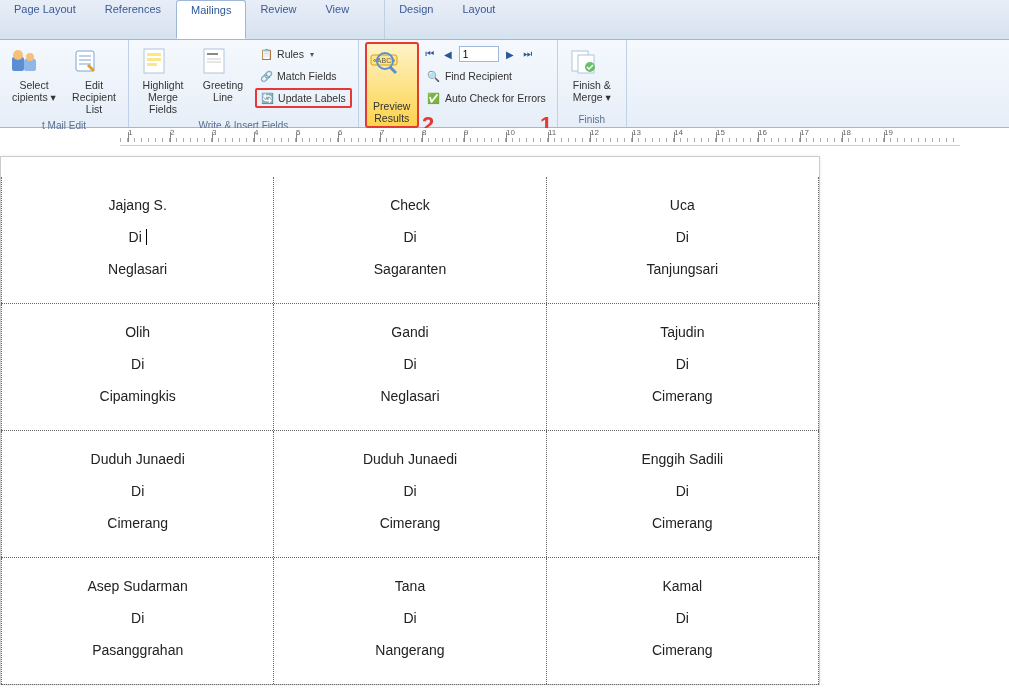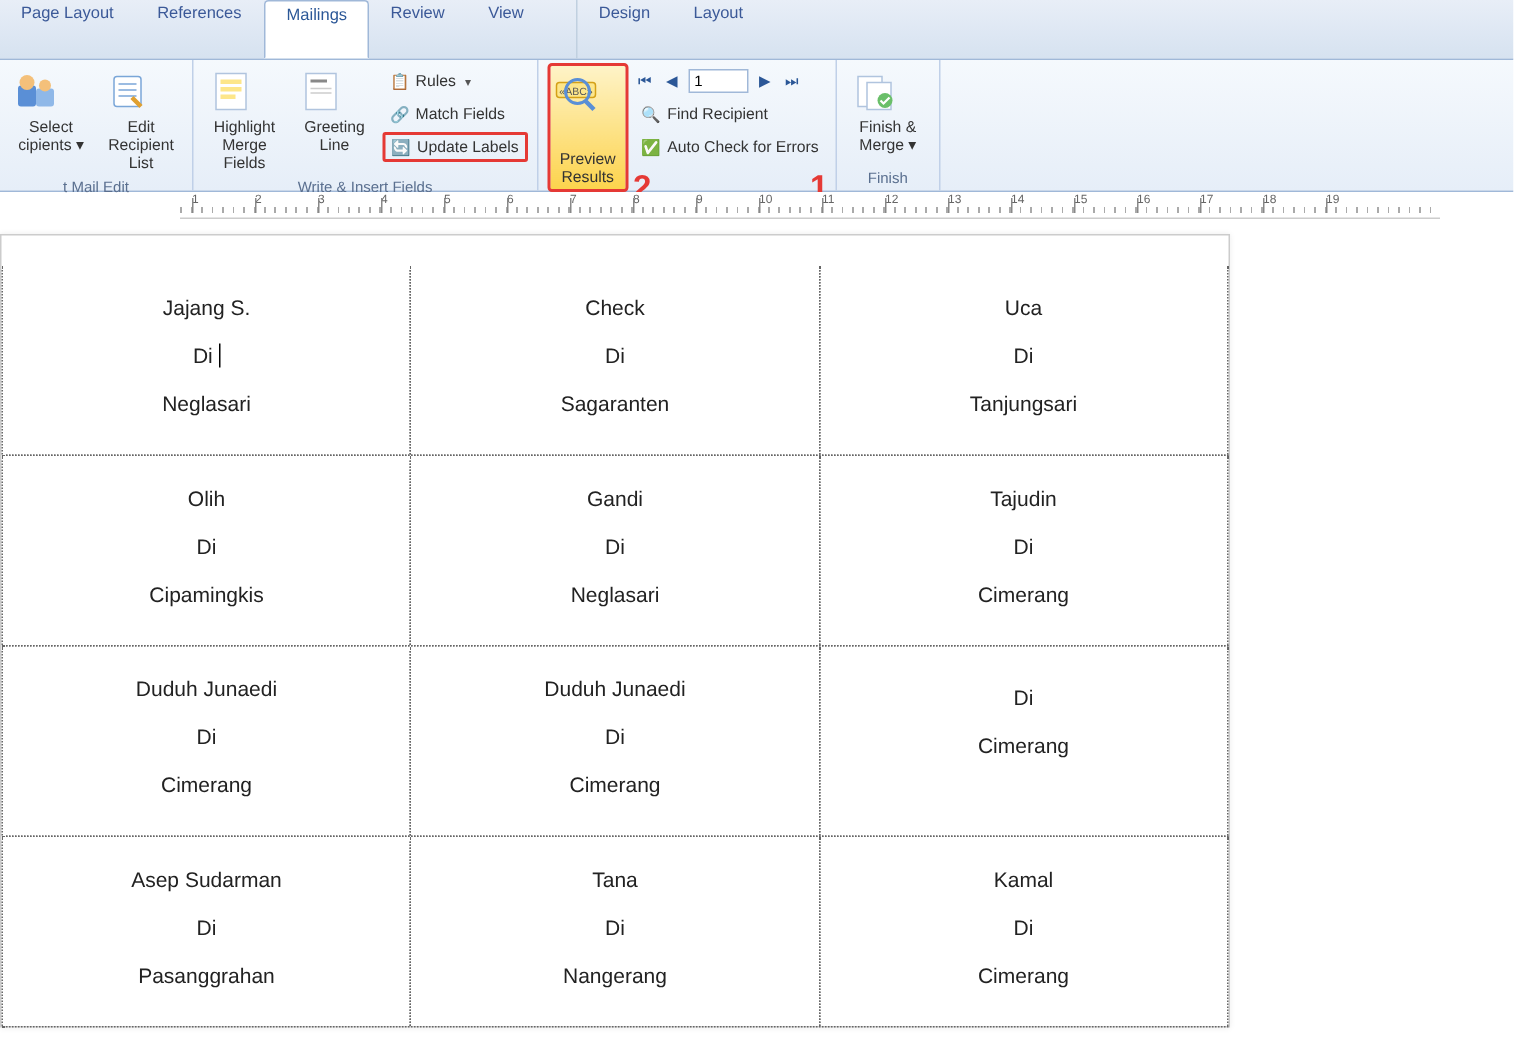--- a/index.html
+++ b/index.html
@@ -261,20 +261,21 @@
           <div class="line name">Duduh Junaedi</div>
           <div class="line di">Di</div>
           <div class="line place">Cimerang</div>
         </div>
         <div class="label-cell">
           <div class="line name">Duduh Junaedi</div>
           <div class="line di">Di</div>
           <div class="line place">Cimerang</div>
         </div>
         <div class="label-cell">
+          <div class="line name">Enggih Sadili</div>
           <div class="line di">Di</div>
           <div class="line place">Cimerang</div>
         </div>
       </div>
       <div class="label-row">
         <div class="label-cell">
           <div class="line name">Asep Sudarman</div>
           <div class="line di">Di</div>
           <div class="line place">Pasanggrahan</div>
         </div>

